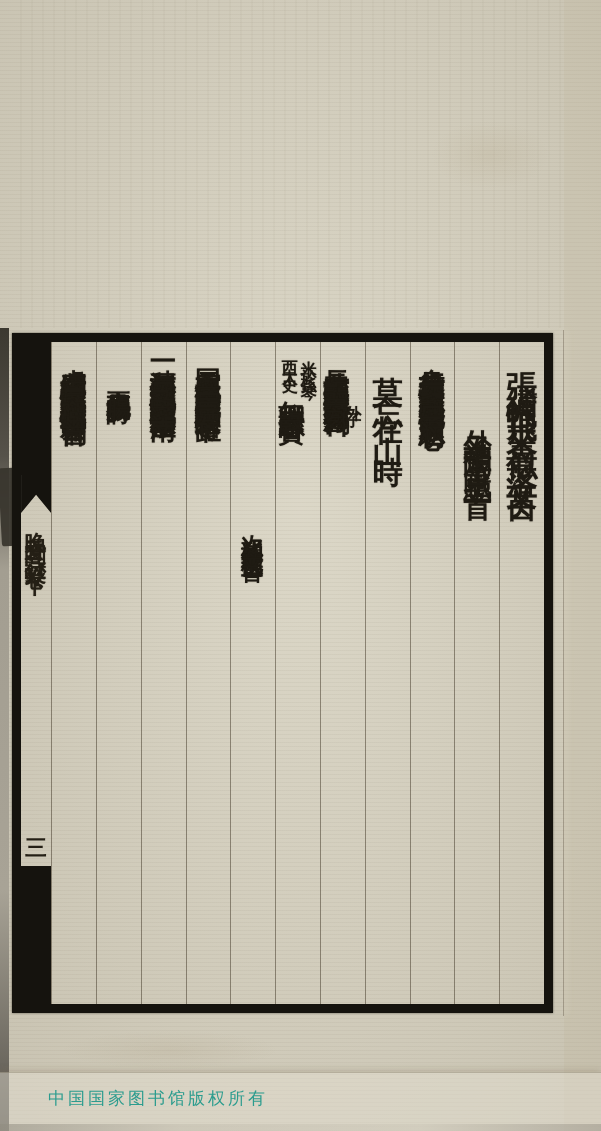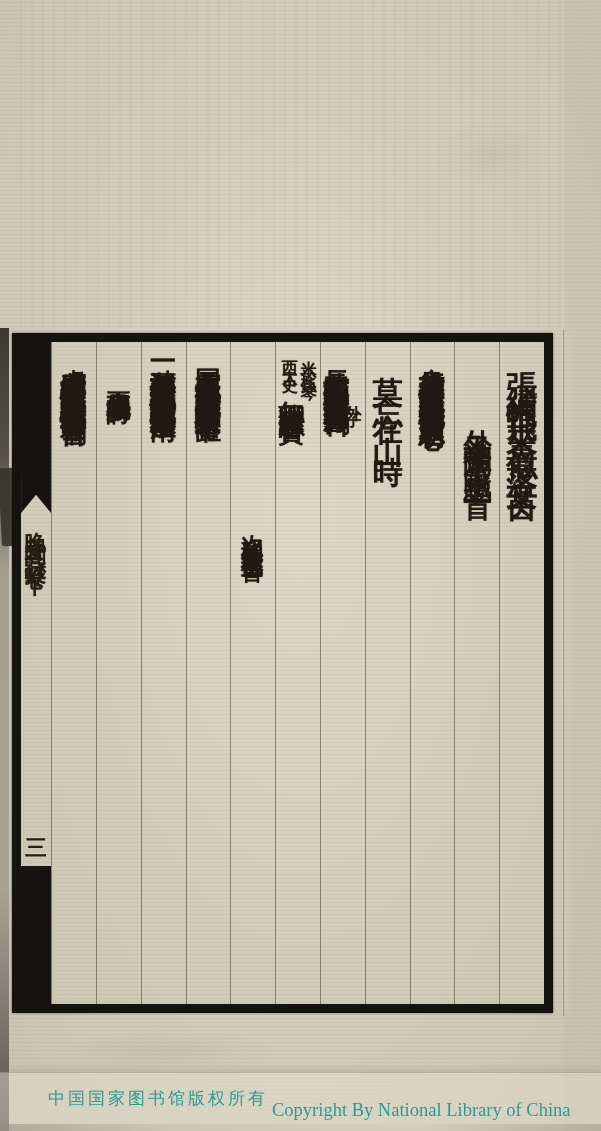--- a/index.html
+++ b/index.html
@@ -158,15 +158,14 @@
       <span class="page-number">三</span>
       <div class="ink-bar-bottom"></div>
     </div>
 
   </div>
 
   <div class="fold-bottom"></div>
   <div class="bottom-edge"></div>
 
   <div class="wm-zh" style="color: rgb(43, 156, 142);">中国国家图书馆版权所有</div>
-  <div class="wm-en" style="color: rgb(43, 156, 142);">Copyright By National Library of China</div>
 
 </div>
 
 </body></html>

